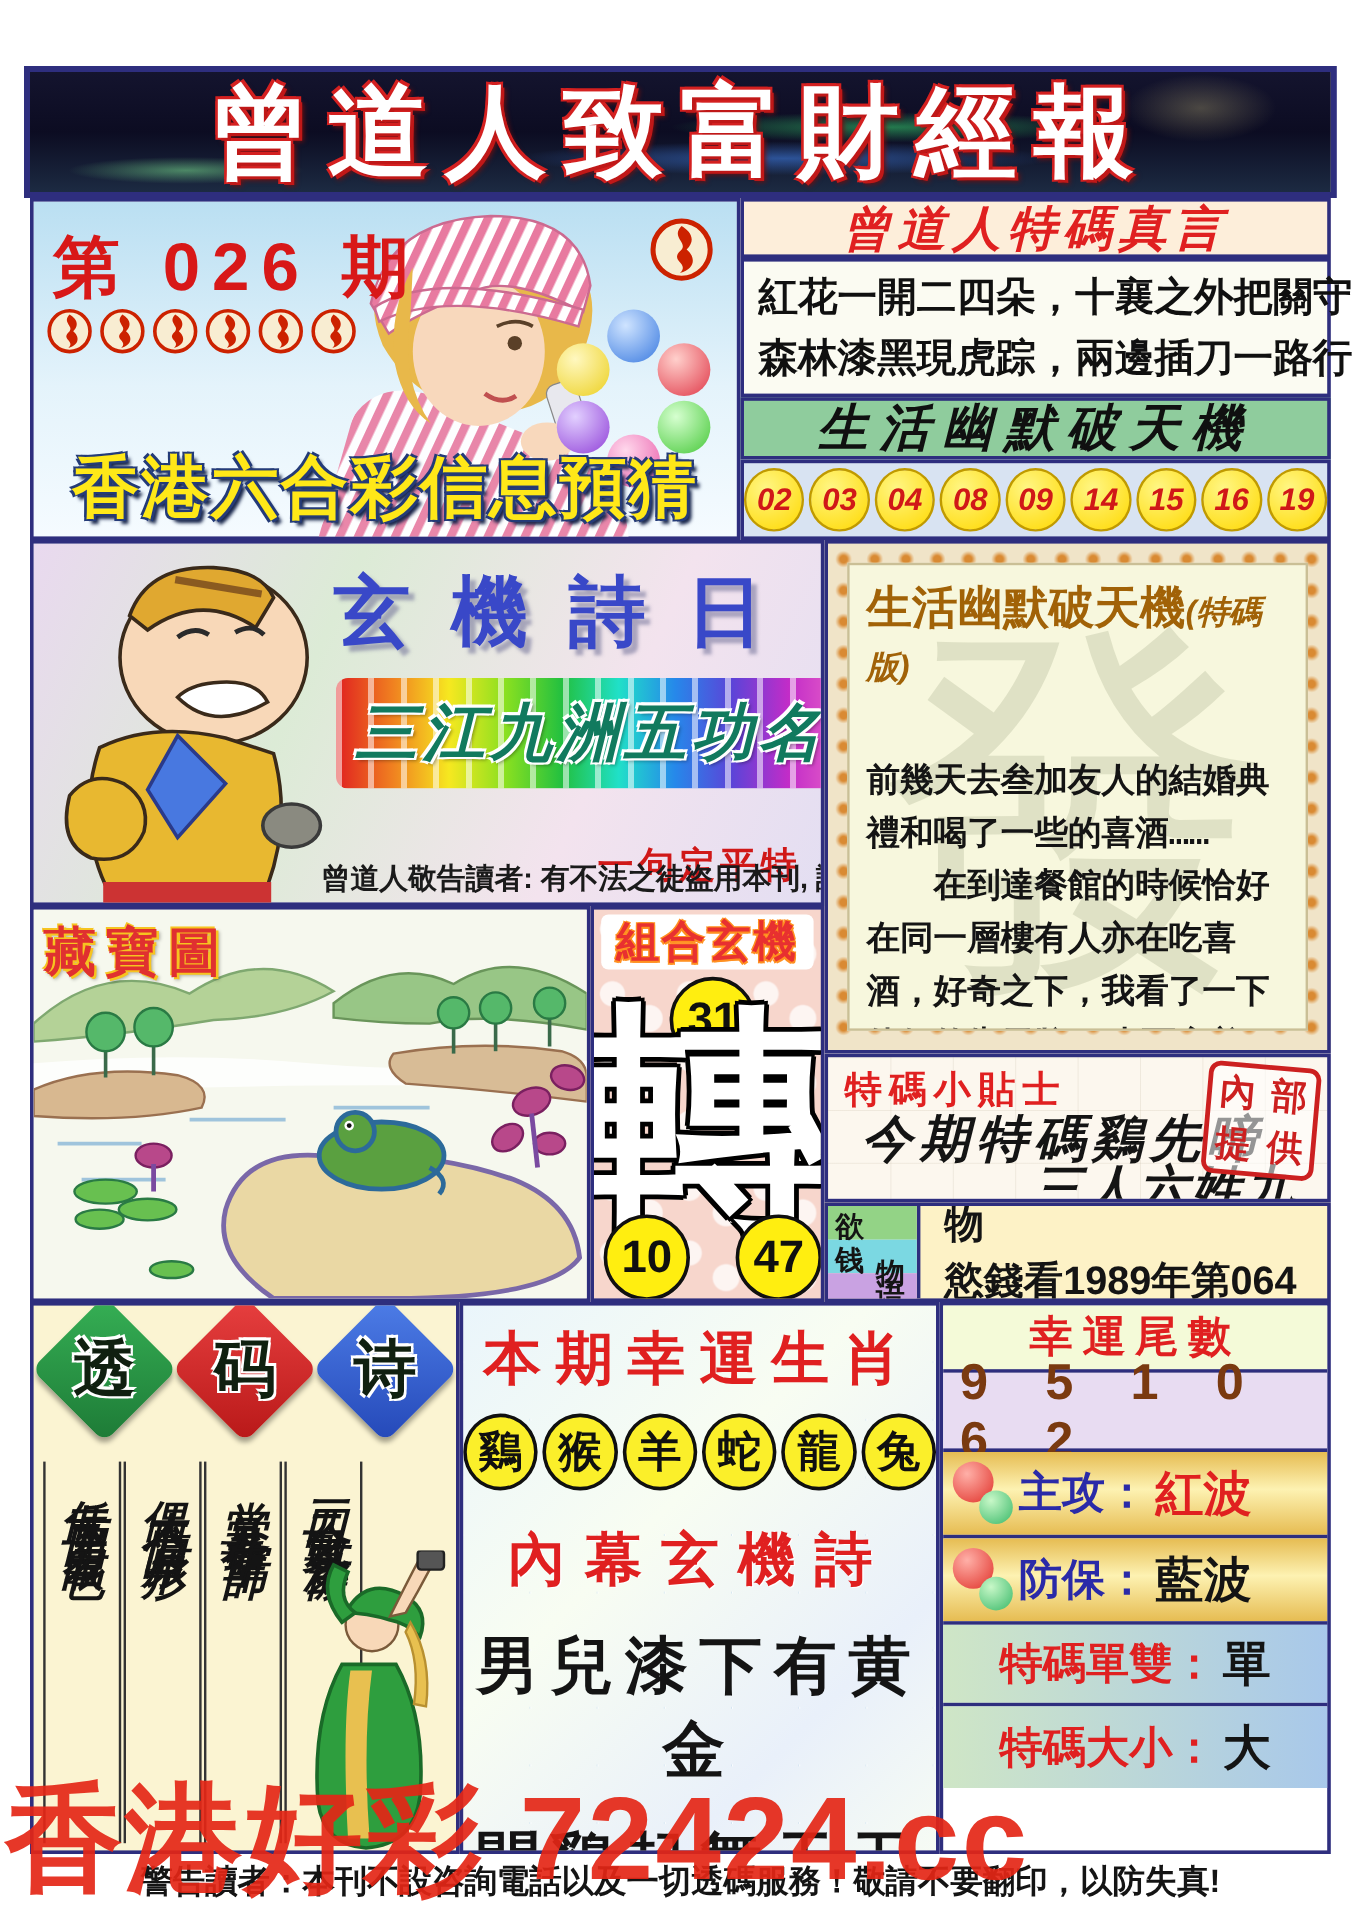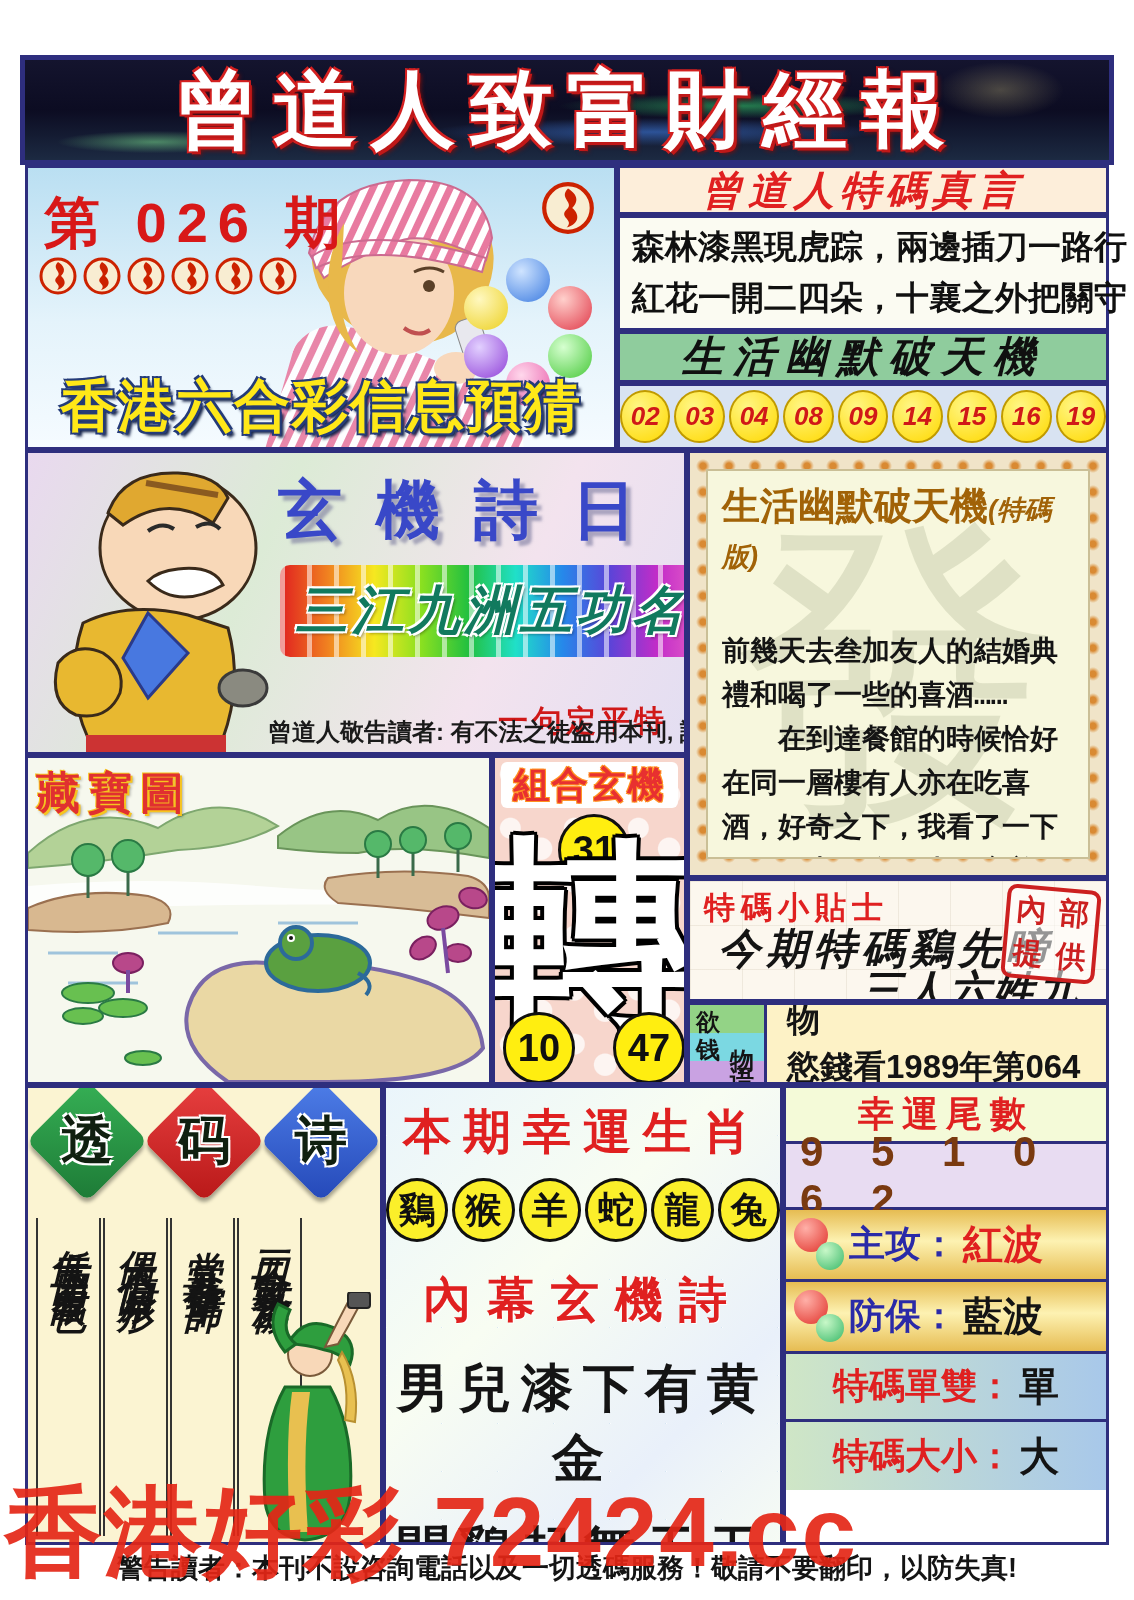--- a/index.html
+++ b/index.html
@@ -241,22 +241,22 @@
       <div class="ball" style="left:86px;top:76px;background:radial-gradient(circle at 35% 30%,#d6ffd0,#46c838);"></div>
       <div class="ball" style="left:44px;top:104px;background:radial-gradient(circle at 35% 30%,#ffd8ec,#e858a8);"></div>
       <div class="ball" style="left:2px;top:76px;background:radial-gradient(circle at 35% 30%,#e2d0ff,#9040d8);"></div>
       <div class="ball" style="left:2px;top:28px;background:radial-gradient(circle at 35% 30%,#fff8c0,#ecd020);"></div>
     </div>
     <div class="banner-yellow">香港六合彩信息預猜</div>
   </div>
 
   <div class="cell truth-title">曾道人特碼真言</div>
   <div class="cell truth-verses">
+    <div class="truth-verse">紅花一開二四朵，十襄之外把關守</div>
     <div class="truth-verse">森林漆黑現虎踪，兩邊插刀一路行</div>
-    <div class="truth-verse">紅花一開二四朵，十襄之外把關守</div>
   </div>
   <div class="cell truth-numtitle">生活幽默破天機</div>
   <div class="cell truth-nums">
     <div class="numball">02</div>
     <div class="numball">03</div>
     <div class="numball">04</div>
     <div class="numball">08</div>
     <div class="numball">09</div>
     <div class="numball">14</div>
     <div class="numball">15</div>

